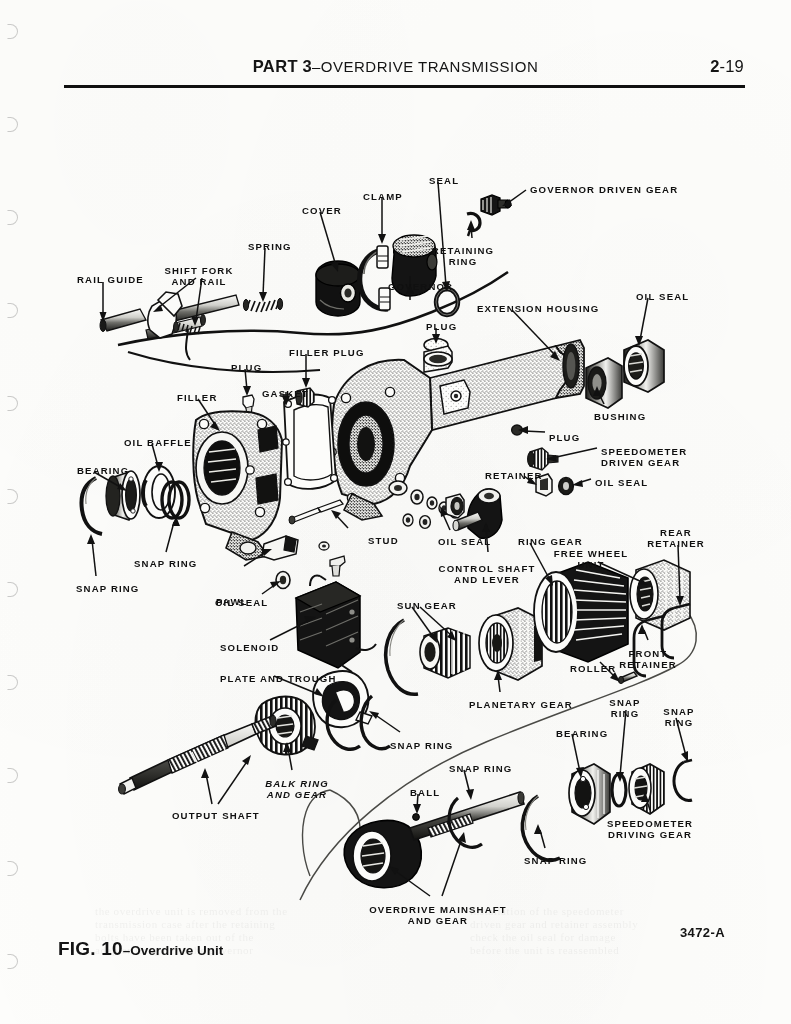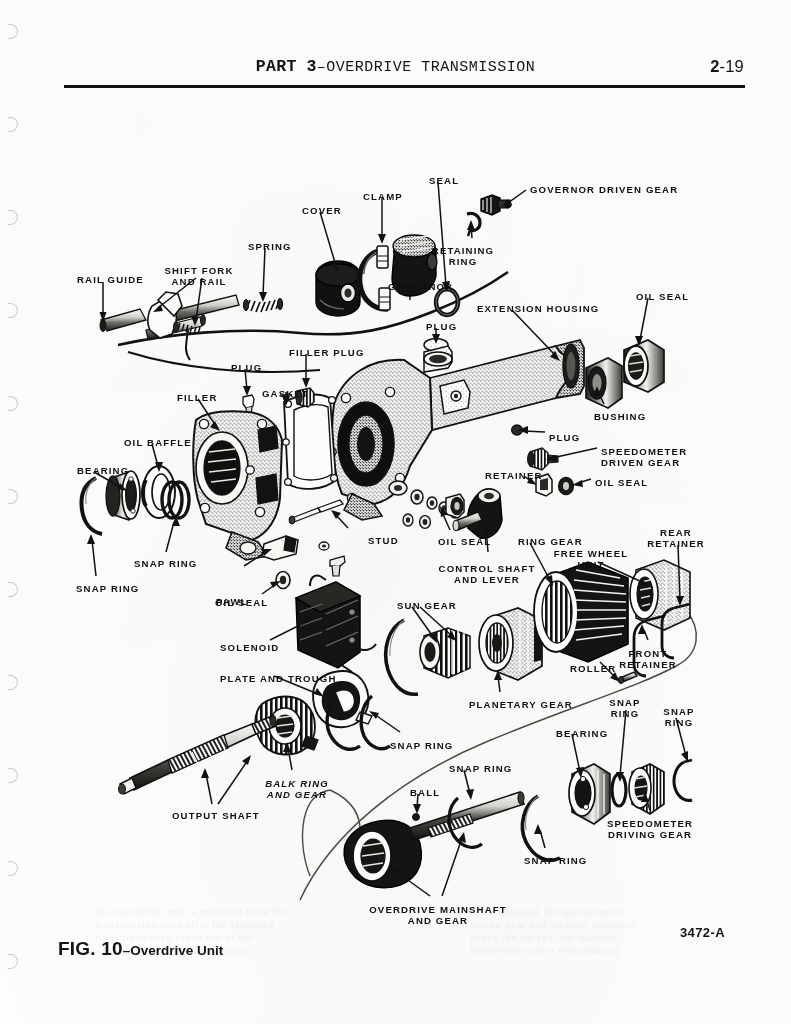--- a/index.html
+++ b/index.html
@@ -46,21 +46,20 @@
     border: 1.4px solid rgba(90,90,90,0.30);
     border-left-color: transparent;
     border-radius: 0 9px 9px 0;
   }
   
   #running-head {
     position: absolute;
     left: 0; right: 0;
     top: 57px;
     text-align: center;
-    font-family: Liberation Mono, monospace;
   }
   #running-head .part {
     font-weight: bold;
     font-size: 16.5px;
     letter-spacing: 0.4px;
   }
   #running-head .title {
     font-size: 15px;
     letter-spacing: 0.5px;
   }

